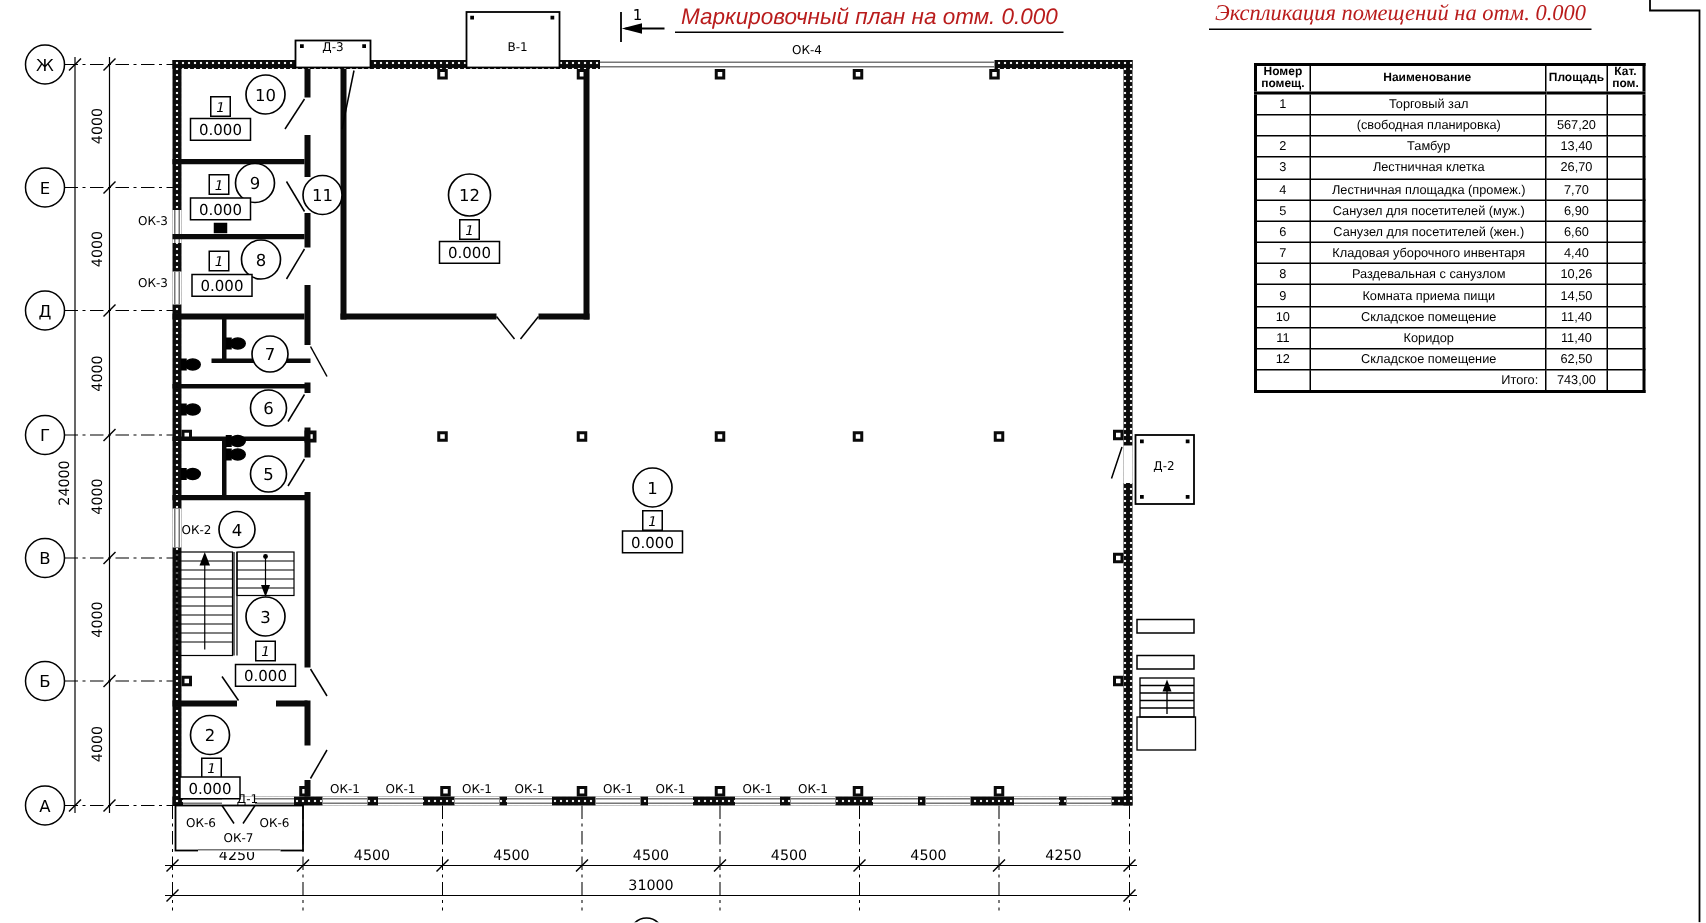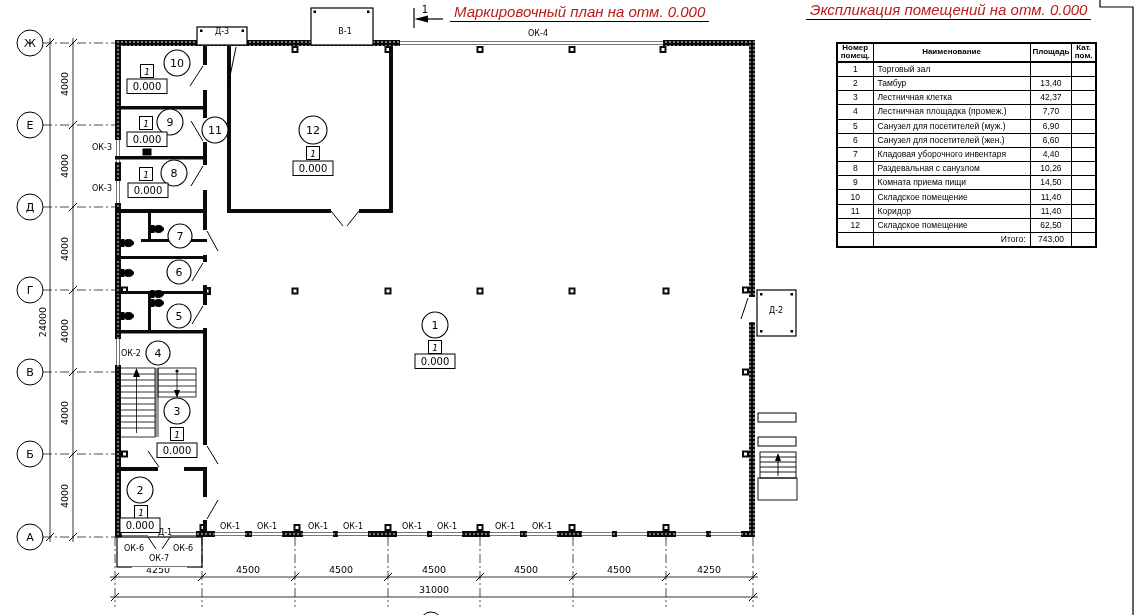--- a/index.html
+++ b/index.html
@@ -1,30 +1,30 @@
 <!DOCTYPE html>
 <html><head>
 <meta charset="utf-8">
 <style>
   html,body{margin:0;padding:0;background:#fff;}
   #canvas{position:relative;width:1137px;height:615px;background:#fff;overflow:hidden;
           font-family:"Liberation Sans",sans-serif;}
   .title{position:absolute;font-style:italic;font-size:15px;color:#b91c1c;
          border-bottom:1.5px solid #000;padding:0 4px 1px 4px;white-space:nowrap;}
   #planTitle{left:450px;top:3px;}
-  #explTitle{left:806px;top:1px;}
+  #explTitle{left:806px;top:1px;font-family:Liberation Serif, serif;}
   
   #explTable{position:absolute;left:836px;top:42px;border-collapse:collapse;table-layout:fixed;
              font-size:8.5px;color:#000;}
   #explTable th,#explTable td{border:1px solid #000;padding:0 2px;height:13.2px;line-height:1.05;
              overflow:hidden;white-space:nowrap;}
   #explTable{border:2px solid #000;}
   #explTable th{font-weight:bold;white-space:pre-line;text-align:center;border-bottom:2px solid #000;font-size:8px;}
   #explTable td.c{text-align:center;}
-  #explTable td.nm{text-align:left;padding-left:4px;}
+  #explTable td.nm{text-align:center;padding-left:4px;}
   #explTable td.tot{text-align:right;padding-right:4px;}
   svg{position:absolute;left:0;top:0;}
   svg text{font-family:"DejaVu Sans",sans-serif;fill:#000;}
   .lbl{font-size:8px;}
   .dim{font-size:9.5px;}
   .axisTxt{font-size:11px;}
   .numTxt{font-size:11px;}
   .elevTxt{font-size:10px;}
   .florTxt{font-size:9px;font-style:italic;}
   .secTxt{font-size:10px;}
@@ -559,29 +559,35 @@
     </tr>
   </thead>
   <tbody>
     <tr>
           <td class="c">1</td>
           <td class="nm">Торговый зал</td>
           <td class="c"></td>
           <td></td>
         </tr>
     <tr>
+          <td class="c"></td>
+          <td class="nm">(свободная планировка)</td>
+          <td class="c">567,20</td>
+          <td></td>
+        </tr>
+    <tr>
           <td class="c">2</td>
           <td class="nm">Тамбур</td>
           <td class="c">13,40</td>
           <td></td>
         </tr>
     <tr>
           <td class="c">3</td>
           <td class="nm">Лестничная клетка</td>
-          <td class="c">42,37</td>
+          <td class="c">26,70</td>
           <td></td>
         </tr>
     <tr>
           <td class="c">4</td>
           <td class="nm">Лестничная площадка (промеж.)</td>
           <td class="c">7,70</td>
           <td></td>
         </tr>
     <tr>
           <td class="c">5</td>

